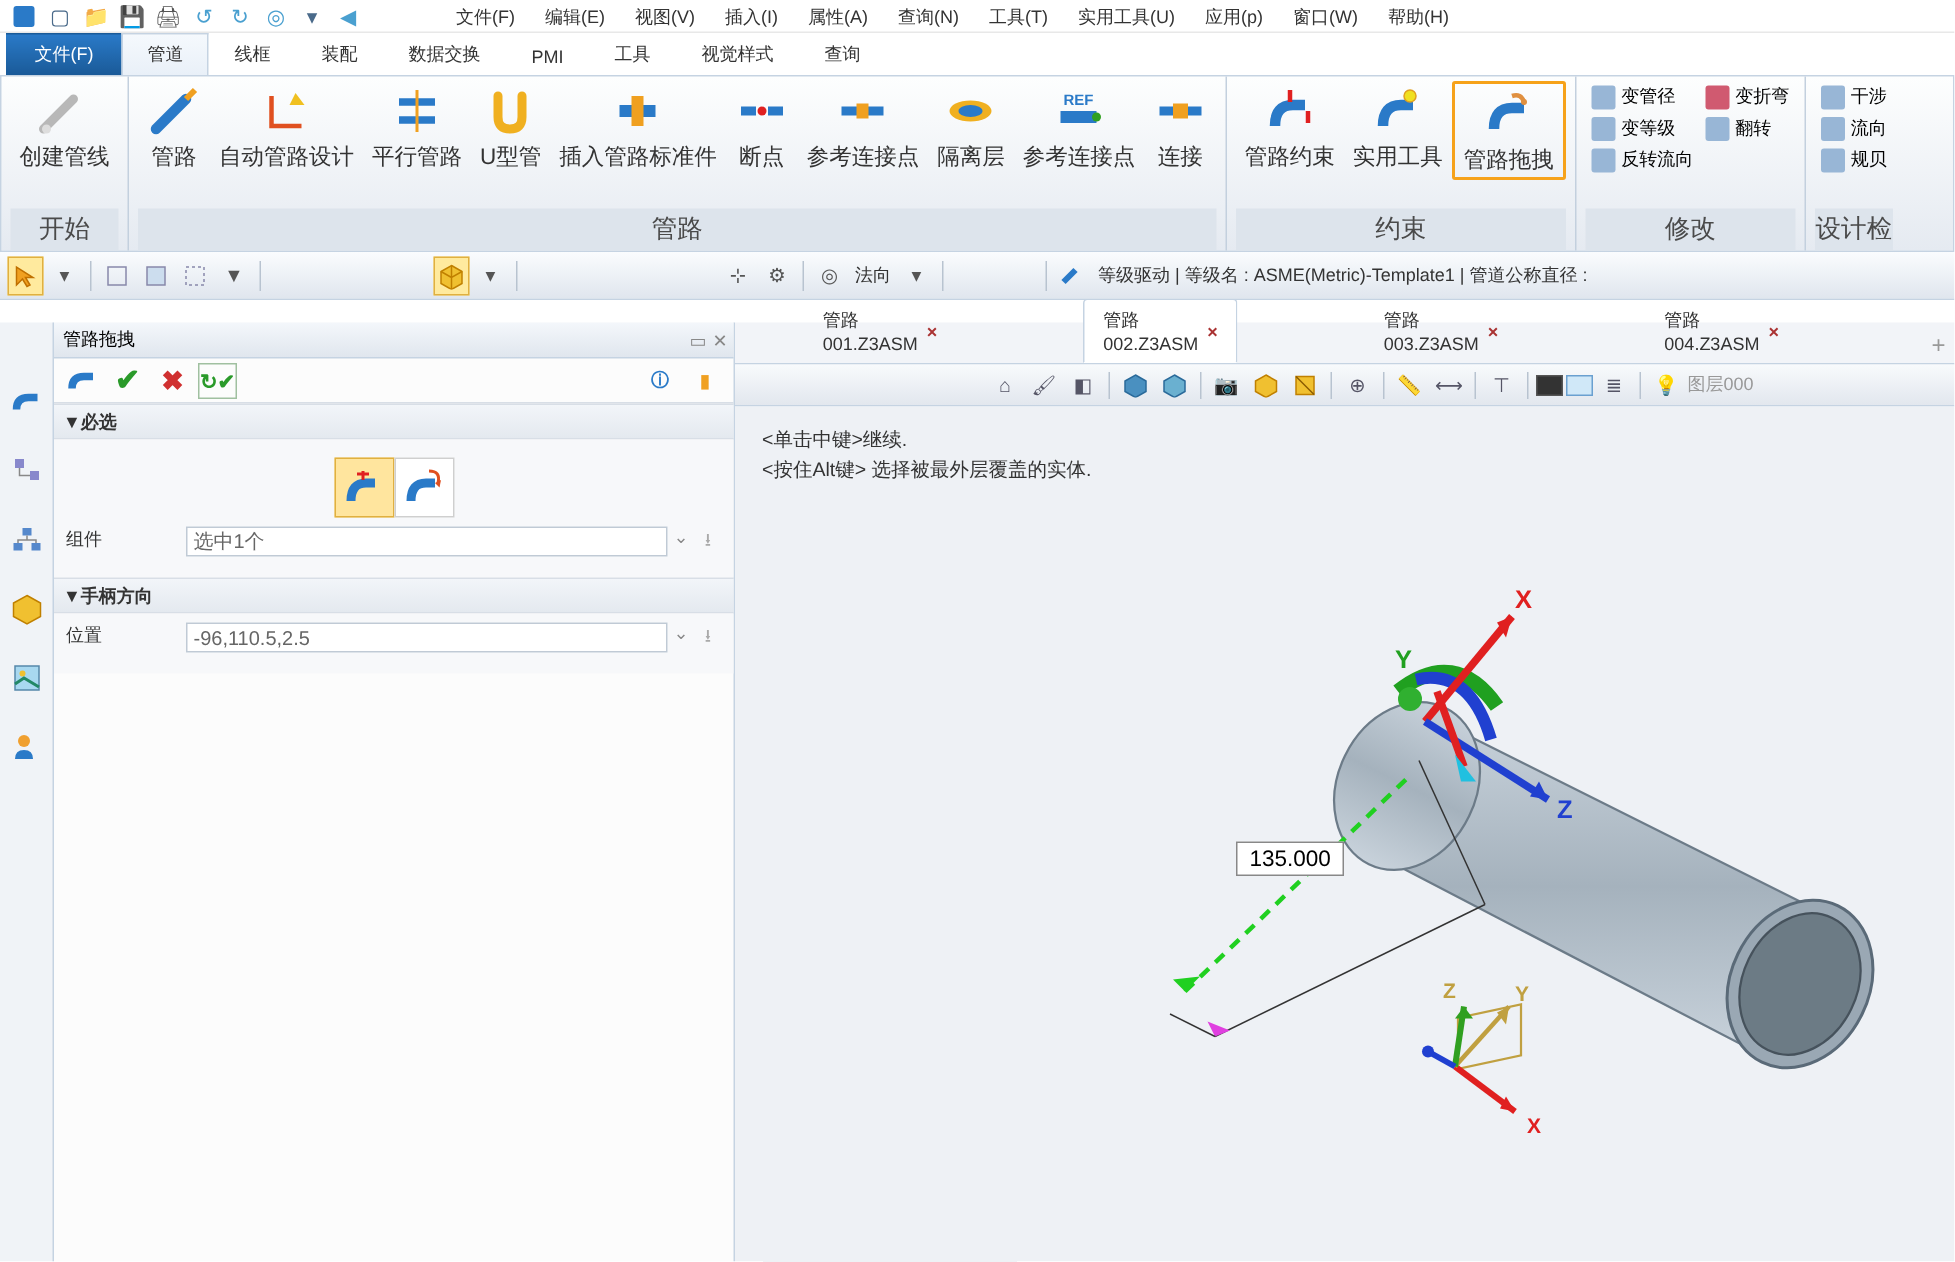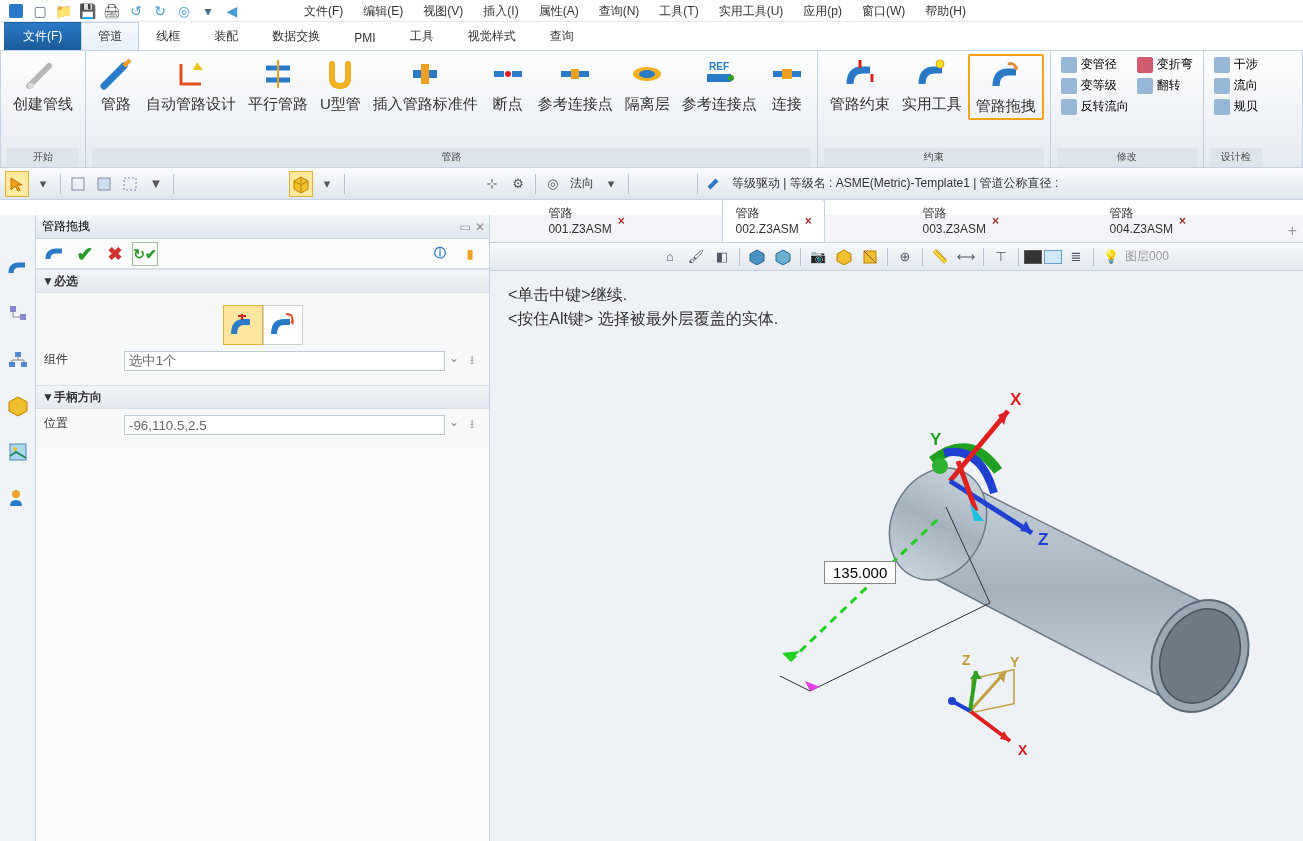--- a/index.html
+++ b/index.html
@@ -95,21 +95,21 @@
     padding: 3px 6px 0 6px;
     border-right: 1px solid #c3d0de;
     position: relative;
   }
   .ribbon-group-items {
     display: flex;
     align-items: flex-start;
   }
   .ribbon-group-label {
     text-align: center;
-    font-size: 10px;
+    font-size: 17px;
     color: #4a4a4a;
     padding: 2px 0 3px 0;
     background: #dde4ec;
     font-family: Liberation Mono, monospace;
   }
   .ribbon-button-lg {
     display: flex;
     flex-direction: column;
     align-items: center;
     width: auto;
@@ -340,21 +340,21 @@
     top: 271px;
     left: 490px;
     right: 0;
     bottom: 0;
     background: #eef1f5;
   }
   .hint-text {
     position: absolute;
     top: 12px;
     left: 18px;
-    font-size: 16px;
+    font-size: 13px;
     color: #333;
     line-height: 1.5;
     white-space: pre;
   }
   .dim-label {
     position: absolute;
     padding: 2px 8px;
     background: #fff;
     border: 1px solid #888;
     font-size: 15px;

